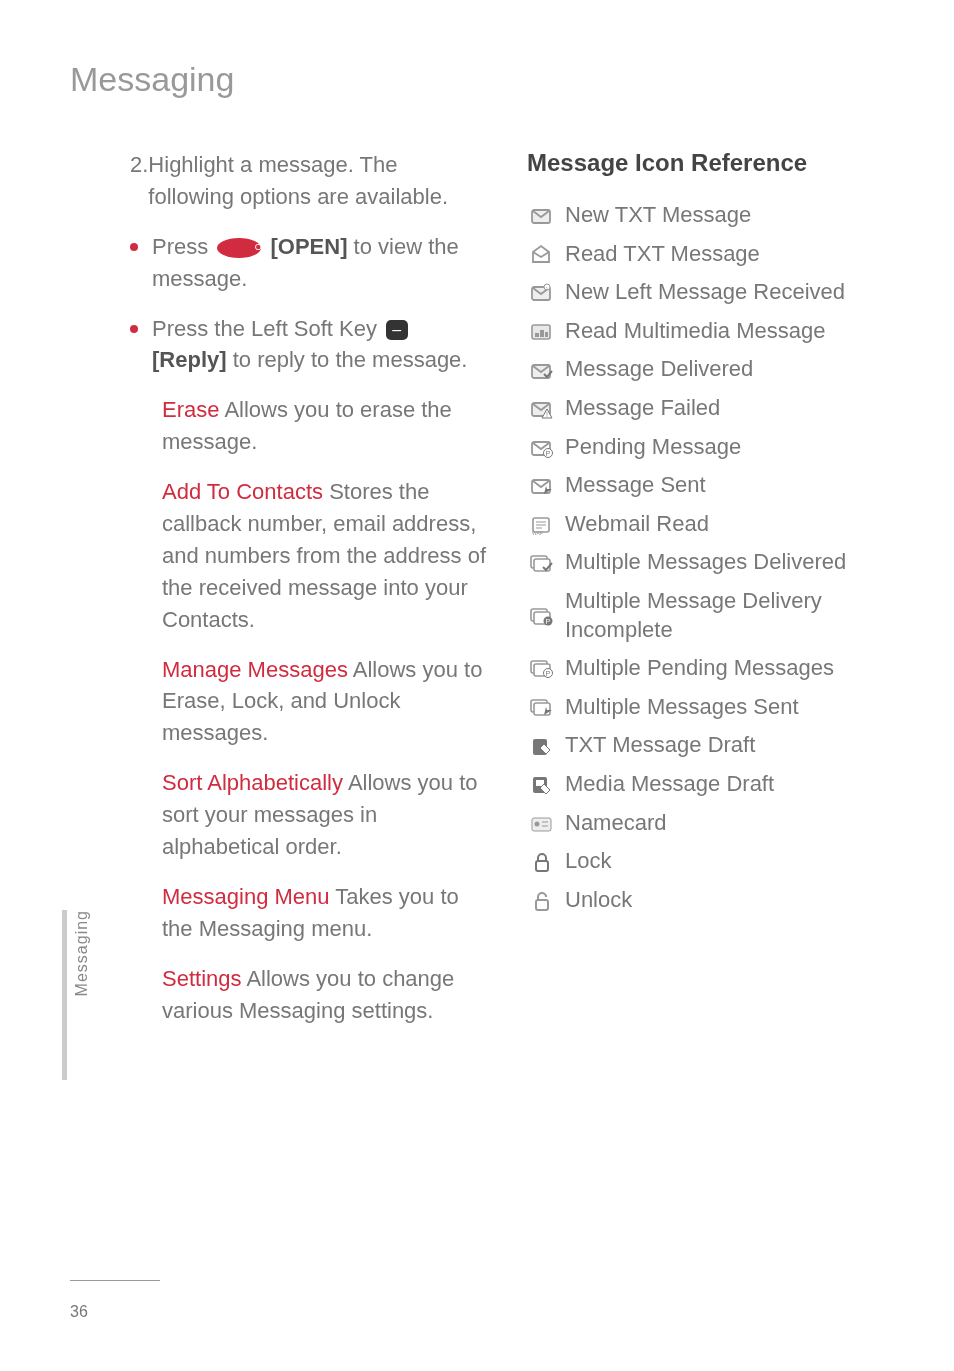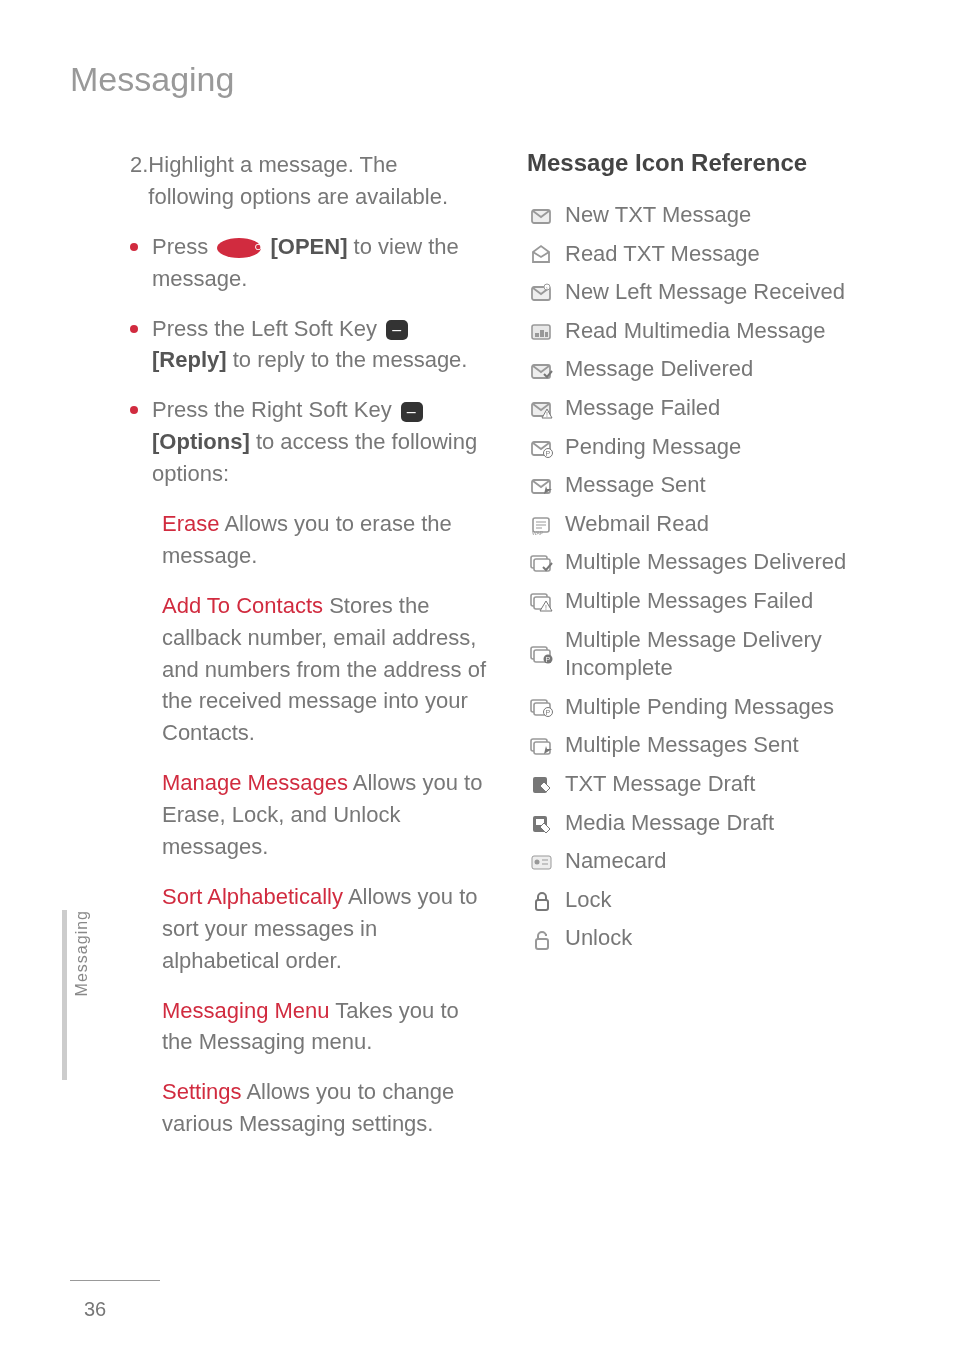--- a/index.html
+++ b/index.html
@@ -108,23 +108,23 @@
   }
   .side-tab-text {
     writing-mode: vertical-rl;
     transform: rotate(180deg);
     font-size: 16px;
     color: #888;
     letter-spacing: 1px;
   }
   .page-num {
     position: absolute;
-    left: 84px;
+    left: 70px;
     bottom: 50px;
-    font-size: 20px;
+    font-size: 16px;
     color: #777;
   }
   .footer-line {
     position: absolute;
     left: 70px;
     bottom: 90px;
     width: 90px;
     height: 1px;
     background: #999;
   }
@@ -143,24 +143,20 @@
     </div>
 
     <div id="bullets">
         <div class="bullet-item">
           <div class="bullet-dot"></div>
           <div class="btxt"><span>Press </span><span class="icon-ok">OK</span><span class="bold"> [OPEN]</span><span> to view the message.</span></div>
         </div>
         <div class="bullet-item">
           <div class="bullet-dot"></div>
           <div class="btxt"><span>Press the Left Soft Key </span><span class="icon-softkey"></span><span class="bold"> [Reply]</span><span> to reply to the message.</span></div>
-        </div>
-        <div class="bullet-item">
-          <div class="bullet-dot"></div>
-          <div class="btxt"><span>Press the Right Soft Key </span><span class="icon-softkey"></span><span class="bold"> [Options]</span><span> to access the following options:</span></div>
         </div>
       </div>
     <div id="defs">
         <div class="def-block"><span class="def-term">Erase</span><span> Allows you to erase the message.</span></div>
         <div class="def-block"><span class="def-term">Add To Contacts</span><span> Stores the callback number, email address, and numbers from the address of the received message into your Contacts.</span></div>
         <div class="def-block"><span class="def-term">Manage Messages</span><span> Allows you to Erase, Lock, and Unlock messages.</span></div>
         <div class="def-block"><span class="def-term">Sort Alphabetically</span><span> Allows you to sort your messages in alphabetical order.</span></div>
         <div class="def-block"><span class="def-term">Messaging Menu</span><span> Takes you to the Messaging menu.</span></div>
         <div class="def-block"><span class="def-term">Settings</span><span> Allows you to change various Messaging settings.</span></div>
       </div>
@@ -271,31 +267,20 @@
               <path d="M13 14 L16 17 L22 10" stroke="#777" stroke-width="2" fill="none"></path>
             </svg>
           </div>
           <div class="label">Multiple Messages Delivered</div>
         </div>
         <div class="icon-row">
           <div class="icon-box">
             <svg width="24" height="22" viewBox="0 0 24 22">
               <rect x="1" y="3" width="16" height="12" rx="2" fill="#fff" stroke="#999" stroke-width="1.6"></rect>
               <rect x="4" y="6" width="16" height="12" rx="2" fill="#fff" stroke="#999" stroke-width="1.6"></rect>
-              <path d="M16 10 L22 20 L10 20 Z" fill="#fff" stroke="#777"></path>
-              <text x="15" y="19" font-size="7" fill="#777">!</text>
-            </svg>
-          </div>
-          <div class="label">Multiple Messages Failed</div>
-        </div>
-        <div class="icon-row">
-          <div class="icon-box">
-            <svg width="24" height="22" viewBox="0 0 24 22">
-              <rect x="1" y="3" width="16" height="12" rx="2" fill="#fff" stroke="#999" stroke-width="1.6"></rect>
-              <rect x="4" y="6" width="16" height="12" rx="2" fill="#fff" stroke="#999" stroke-width="1.6"></rect>
               <circle cx="18" cy="15" r="4.5" fill="#777"></circle>
               <text x="15.5" y="17.5" font-size="7" fill="#fff">P</text>
             </svg>
           </div>
           <div class="label">Multiple Message Delivery Incomplete</div>
         </div>
         <div class="icon-row">
           <div class="icon-box">
             <svg width="24" height="22" viewBox="0 0 24 22">
               <rect x="1" y="3" width="16" height="12" rx="2" fill="#fff" stroke="#999" stroke-width="1.6"></rect>

